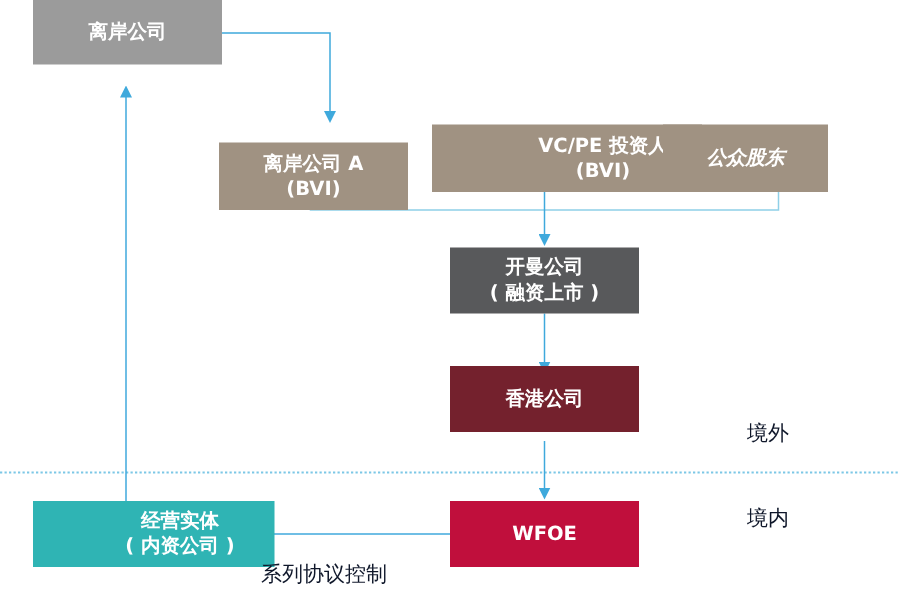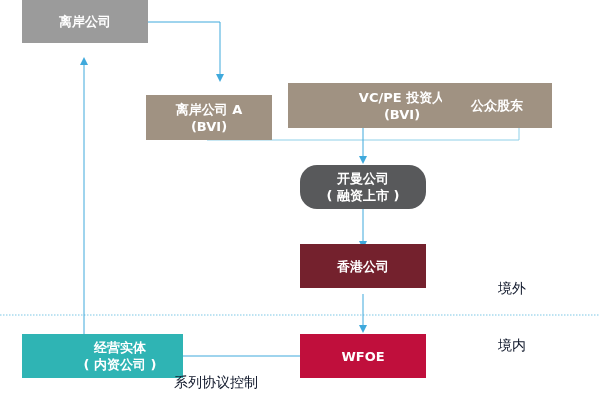--- a/index.html
+++ b/index.html
@@ -42,25 +42,25 @@
 <div class="box" style="left:146px;top:83px;width:126px;height:45px;background:#a09282;margin-top:12px;">
   <span>离岸公司 A</span>
   <span>(BVI)</span>
 </div>
 
 <div class="box" style="left:288px;top:83px;width:132px;height:45px;background:#a09282;padding-left:48px;">
   <span>VC/PE 投资人</span>
   <span>(BVI)</span>
 </div>
 
-<div class="box" style="left:442px;top:83px;width:110px;height:45px;background:#a09282;">
+<div class="box" style="left:442px;top:83px;width:110px;height:45px;background:#a09282;font-style:italic;">
   <span>公众股东</span>
 </div>
 
-<div class="box" style="left:300px;top:165px;width:126px;height:44px;background:#58595b;border-radius:17px;">
+<div class="box" style="left:300px;top:165px;width:126px;height:44px;background:#58595b;">
   <span>开曼公司</span>
   <span>( 融资上市 )</span>
 </div>
 
 <div class="box" style="left:300px;top:244px;width:126px;height:44px;background:#74212d;">
   <span>香港公司</span>
 </div>
 
 <div class="box" style="left:300px;top:334px;width:126px;height:44px;background:#c00f3c;">
   <span>WFOE</span>

